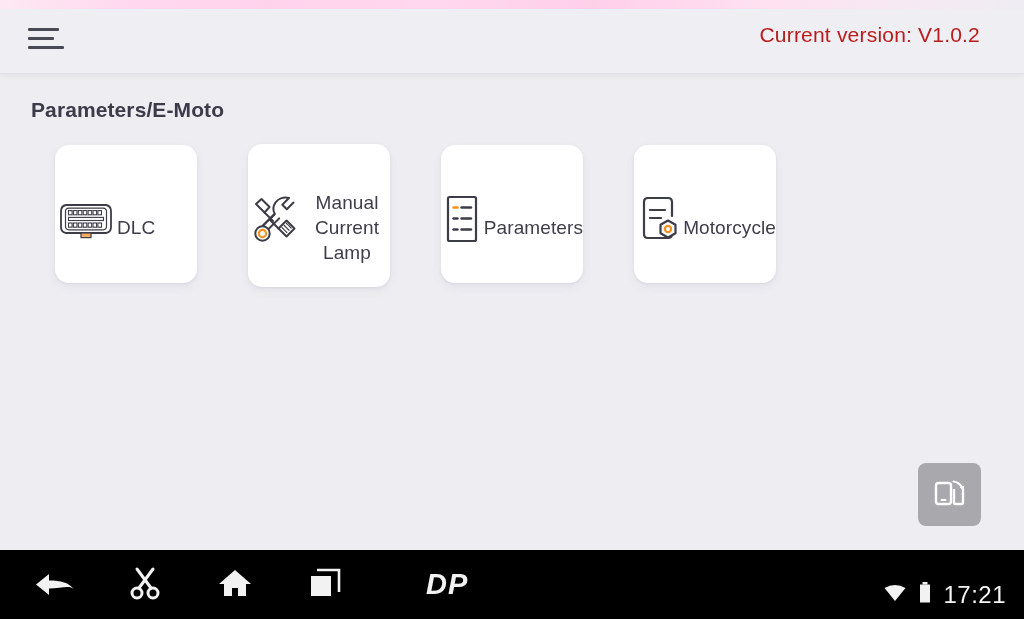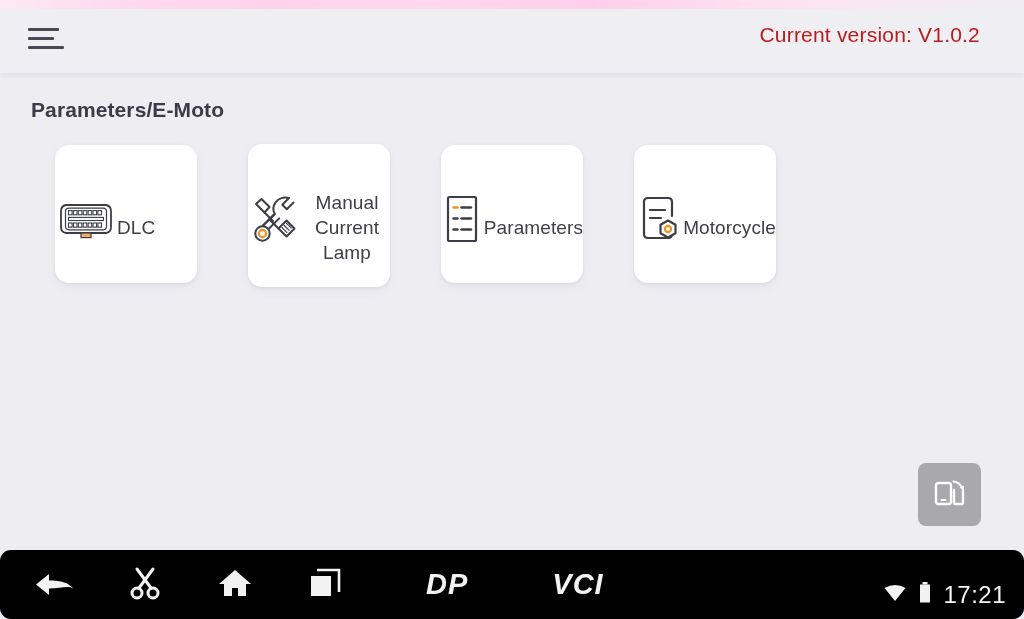--- a/index.html
+++ b/index.html
@@ -154,21 +154,20 @@
   
   .navbar {
     position: absolute;
     left: 0; bottom: 0;
     width: 1024px;
     height: 69px;
     background: #000000;
     display: flex;
     align-items: center;
     z-index: 5;
-    border-radius: 11px;
   }
 
   .nav-btn {
     width: 90px;
     height: 69px;
     display: flex;
     align-items: center;
     justify-content: center;
     cursor: pointer;
   }
@@ -366,23 +365,20 @@
         <rect x="3" y="9" width="20" height="20" fill="#f2f2f2"></rect>
         <path d="M9 3 L31 3 L31 25" fill="none" stroke="#f2f2f2" stroke-width="2.6"></path>
       </svg>
     </span>
   </div>
 
   <div class="nav-logo logo-dp">
     <span class="logo-text">DP</span>
   </div>
 
-  <div class="nav-logo logo-vci">
-    <span class="logo-text">VCI</span>
-  </div>
 
   <div class="status-area">
     <span>
       <svg width="24" height="20" viewBox="0 0 24 20">
         <path d="M1.5 5 Q12 -1 22.5 5 L12 18 Z" fill="#f2f2f2"></path>
       </svg>
     </span>
     <span>
       <svg width="14" height="24" viewBox="0 0 14 24">
         <rect x="4.5" y="1" width="5" height="2.5" fill="#f2f2f2"></rect>

